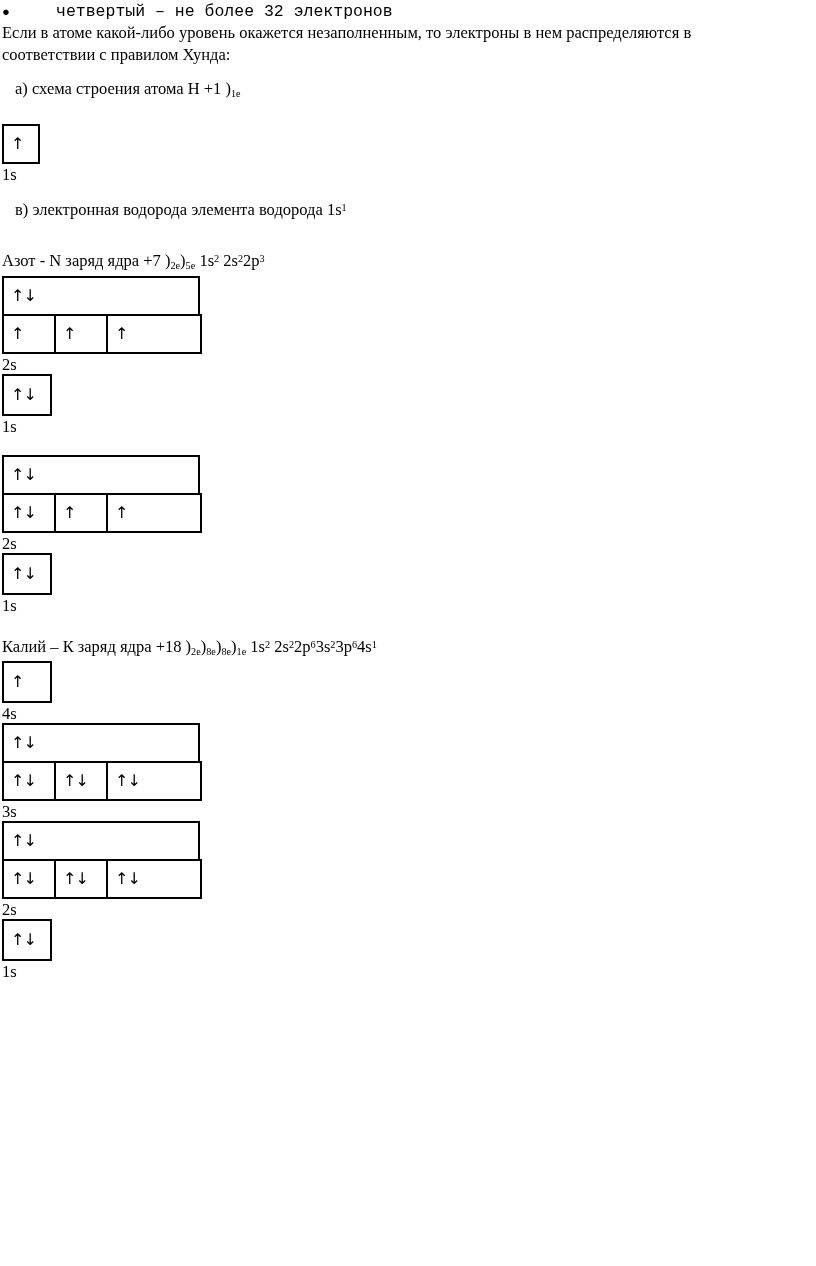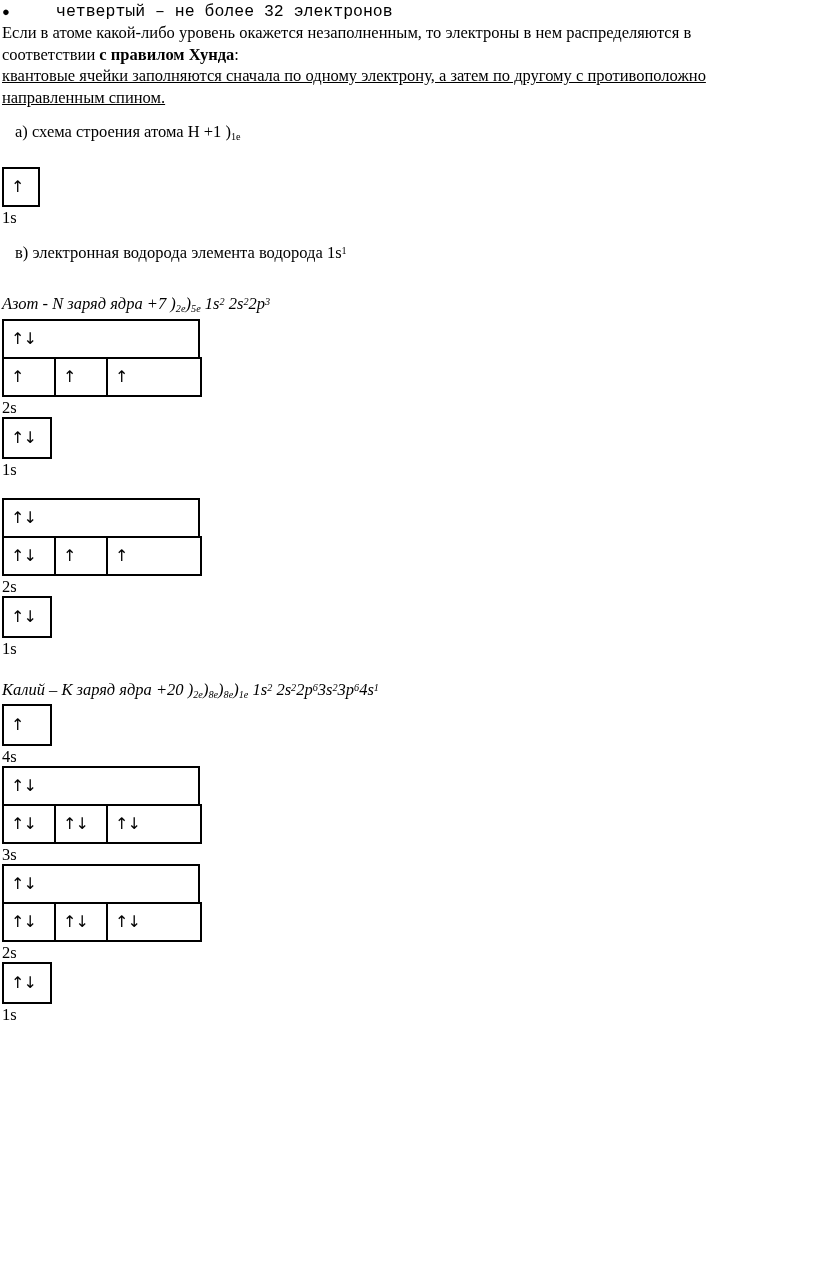--- a/index.html
+++ b/index.html
@@ -51,34 +51,33 @@
   }
   .para {
     font-size: 16.5px;
     line-height: 21.5px;
     margin: 0;
     text-align: left;
   }
   .para.underline {
     text-decoration: underline;
   }
-  b.bold { font-weight: bold; }
+  b.bold { font-weight: normal; }
 
   .label-line {
     font-size: 16.5px;
     line-height: 21.5px;
     margin: 13px;
   }
 
   .elem-head {
     font-size: 16.5px;
     line-height: 21px;
     margin: 0;
     white-space: nowrap;
-    font-style: italic;
   }
 
   sub { font-size: 62%; vertical-align: -0.25em; }
   sup { font-size: 62%; vertical-align: 0.42em; }
 
   .spacer-sm { height: 7px; }
   .spacer-md { height: 14px; }
   .spacer-lg { height: 19px; }
 
   
@@ -130,21 +129,20 @@
 <div class="page">
   <div class="content">
 
     <div class="bullet-line">
       <span class="bullet-mark">●</span>
       <span class="bullet-text">четвертый – не более 32 электронов</span>
     </div>
 
     <p class="para"><span>Если в атоме какой-либо уровень окажется незаполненным, то электроны в нем распределяются в соответствии </span><b class="bold">с правилом Хунда</b><span>:</span></p>
 
-    <p class="para underline">квантовые ячейки заполняются сначала по одному электрону, а затем по другому с противоположно направленным спином.</p>
 
     <p class="label-line"><span>а) схема строения атома H +1 )</span><sub>1e</sub></p>
 
 
     <div class="spacer-sm"></div>
 
     <div class="orb-block">
       <div class="orb-row">
         <div class="cell w-tiny">
           <span class="arrows">↑</span>
@@ -215,21 +213,21 @@
       <div class="orb-row">
         <div class="cell w-small h-sm">
           <span class="arrows">↑↓</span>
         </div>
       </div>
       <div class="sublabel">1s</div>
     </div>
 
     <div class="spacer-lg"></div>
 
-    <p class="elem-head"><span>Калий – К заряд ядра +20 )</span><sub>2e</sub><span>)</span><sub>8e</sub><span>)</span><sub>8e</sub><span>)</span><sub>1e</sub><span>&nbsp;</span><span>1s</span><sup>2</sup><span> 2s</span><sup>2</sup><span>2p</span><sup>6</sup><span>3s</span><sup>2</sup><span>3p</span><sup>6</sup><span>4s</span><sup>1</sup></p>
+    <p class="elem-head"><span>Калий – К заряд ядра +18 )</span><sub>2e</sub><span>)</span><sub>8e</sub><span>)</span><sub>8e</sub><span>)</span><sub>1e</sub><span>&nbsp;</span><span>1s</span><sup>2</sup><span> 2s</span><sup>2</sup><span>2p</span><sup>6</sup><span>3s</span><sup>2</sup><span>3p</span><sup>6</sup><span>4s</span><sup>1</sup></p>
 
     <div class="orb-block">
       <div class="orb-row">
         <div class="cell w-small h-sm">
           <span class="arrows">↑</span>
         </div>
       </div>
       <div class="sublabel">4s</div>
     </div>
 

